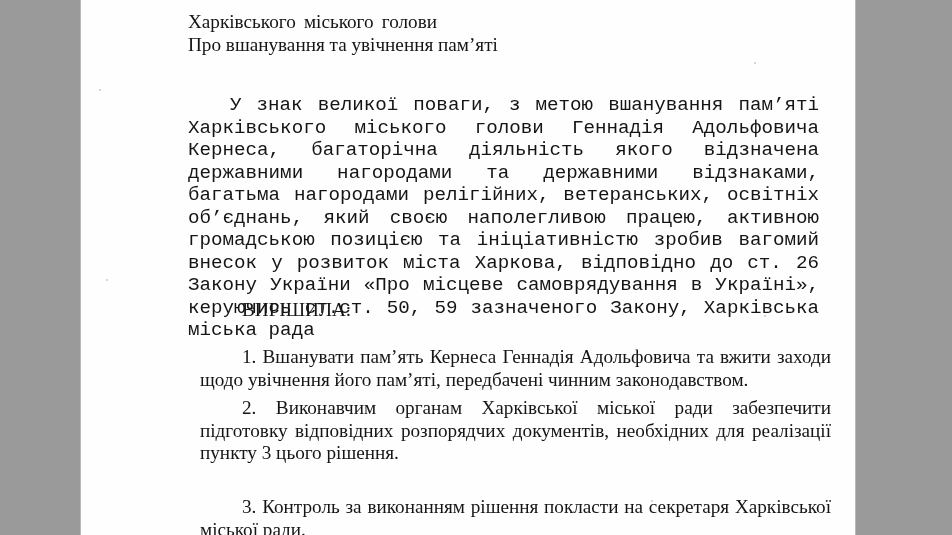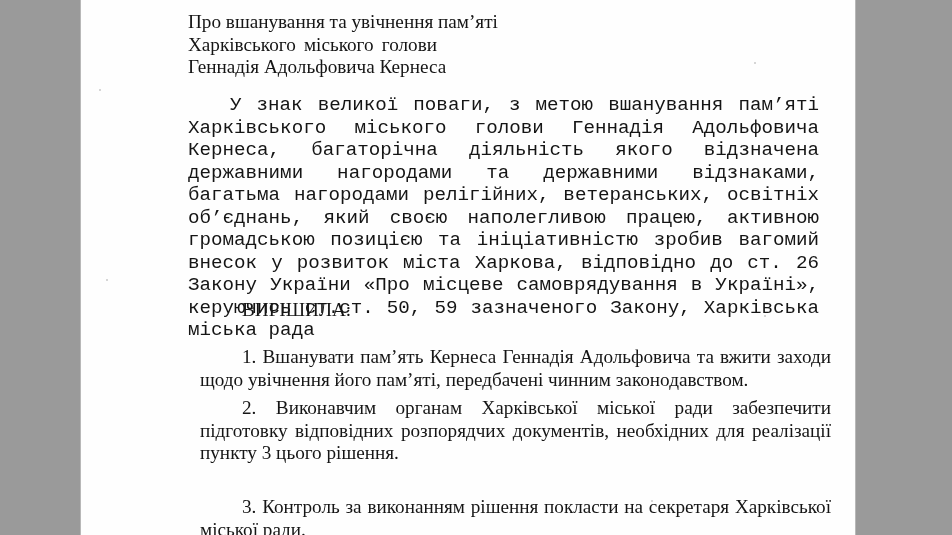--- a/index.html
+++ b/index.html
@@ -100,27 +100,26 @@
 </head>
 <body>
 
 <div class="frame">
   <div class="side-left"></div>
 
   <div class="page">
     <div class="doc">
 
       <div class="title">
-        <span class="title-line">Про вшанування та увічнення пам’яті</span>
         <span class="title-line justify">
           <span>Харківського</span>
           <span>міського</span>
           <span>голови</span>
         </span>
-        <span class="title-line">Геннадія Адольфовича Кернеса</span>
+        <span class="title-line">Про вшанування та увічнення пам’яті</span>
       </div>
 
       <p class="preamble">У знак великої поваги, з метою вшанування пам’яті Харківського міського голови Геннадія Адольфовича Кернеса, багаторічна діяльність якого відзначена державними нагородами та державними відзнаками, багатьма нагородами релігійних, ветеранських, освітніх об’єднань, який своєю наполегливою працею, активною громадською позицією та ініціативністю зробив вагомий внесок у розвиток міста Харкова, відповідно до ст. 26 Закону України «Про місцеве самоврядування в Україні», керуючись ст.ст. 50, 59 зазначеного Закону, Харківська міська рада</p>
 
       <p class="decided">ВИРІШИЛА:</p>
 
       <p class="item item-1">1. Вшанувати пам’ять Кернеса Геннадія Адольфовича та вжити заходи щодо увічнення його пам’яті, передбачені чинним законодавством.</p>
       <p class="item item-2">2. Виконавчим органам Харківської міської ради забезпечити підготовку відповідних розпорядчих документів, необхідних для реалізації пункту 3 цього рішення.</p>
       <p class="item item-3">3. Контроль за виконанням рішення покласти на секретаря Харківської міської ради.</p>
     </div>

